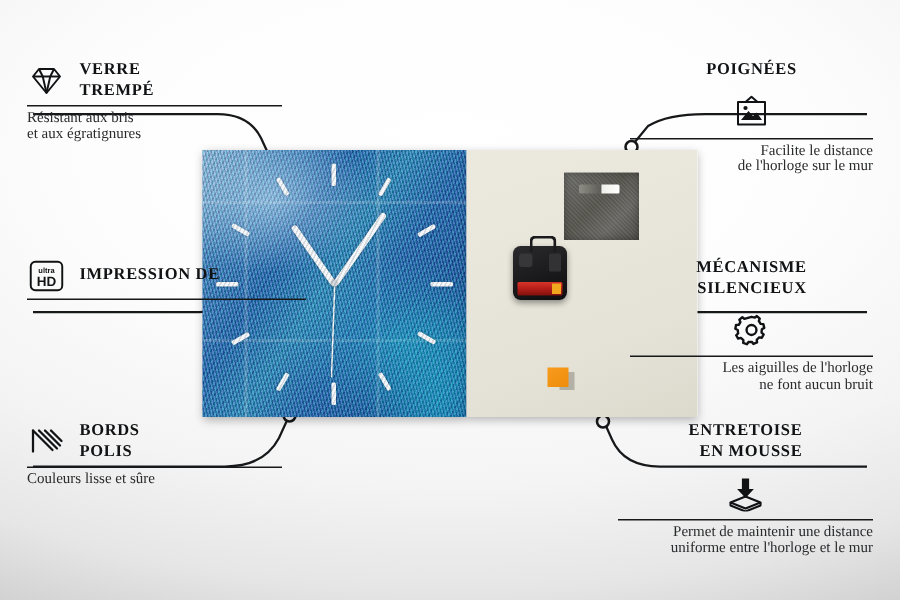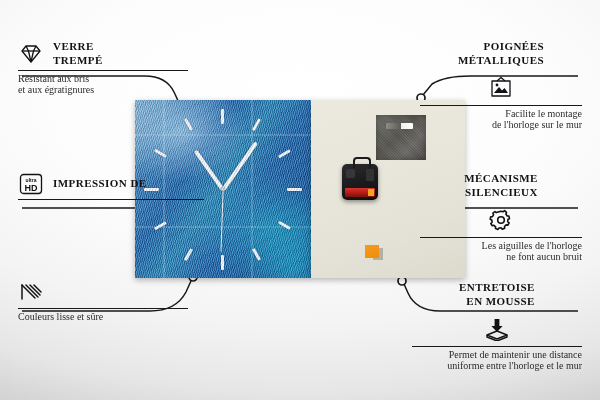--- a/index.html
+++ b/index.html
@@ -212,47 +212,50 @@
         <svg viewBox="0 0 26 24">
             <g stroke="#111214" stroke-width="1.5" stroke-linecap="round">
           <path d="M4 4 L4 18"></path>
               <path d="M4 4 L17 17"></path>
               <path d="M8 4 L20 16"></path>
               <path d="M12 4 L22 14"></path>
               <path d="M16 4 L23 11"></path>
         </g>
           </svg>
       </span>
+      <span class="ttl">
+        <span>BORDS</span><br>
+        <span>POLIS</span>
+      </span>
     </div>
     <div class="rule"></div>
     <div class="sub">
       <span>Couleurs lisse et sûre</span>
     </div>
   </div>
 
   <div class="callout right" id="c-poignees">
     <div class="hd right">
       <span class="ttl" style="text-align:right;">
         <span>POIGNÉES</span><br>
-        <span>MÉTALLIQUES</span>
       </span>
       <span class="ico">
         <svg viewBox="0 0 26 24">
             <g fill="none" stroke="#111214" stroke-width="1.3" stroke-linejoin="round">
           <path d="M9 5 L13 1.5 L17 5"></path>
           <rect x="4" y="5" width="18" height="15"></rect>
           <path d="M6 17 L11 11 L14 14.5 L16.5 12 L20 17 Z" fill="#111214" stroke="none"></path>
           <circle cx="9" cy="9" r="1.4" fill="#111214" stroke="none"></circle>
         </g>
           </svg>
       </span>
     </div>
     <div class="rule"></div>
     <div class="sub r">
-      <span>Facilite le montage</span><br>
+      <span>Facilite le distance</span><br>
       <span>de l'horloge sur le mur</span>
     </div>
   </div>
 
   <div class="callout right" id="c-entretoise">
     <div class="hd right">
       <span class="ttl" style="text-align:right;">
         <span>ENTRETOISE</span><br>
         <span>EN MOUSSE</span>
       </span>

